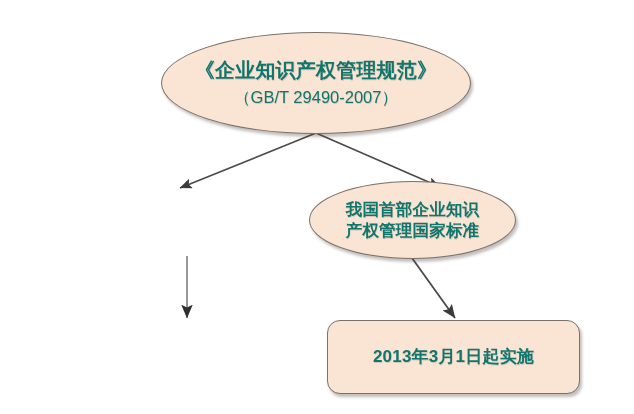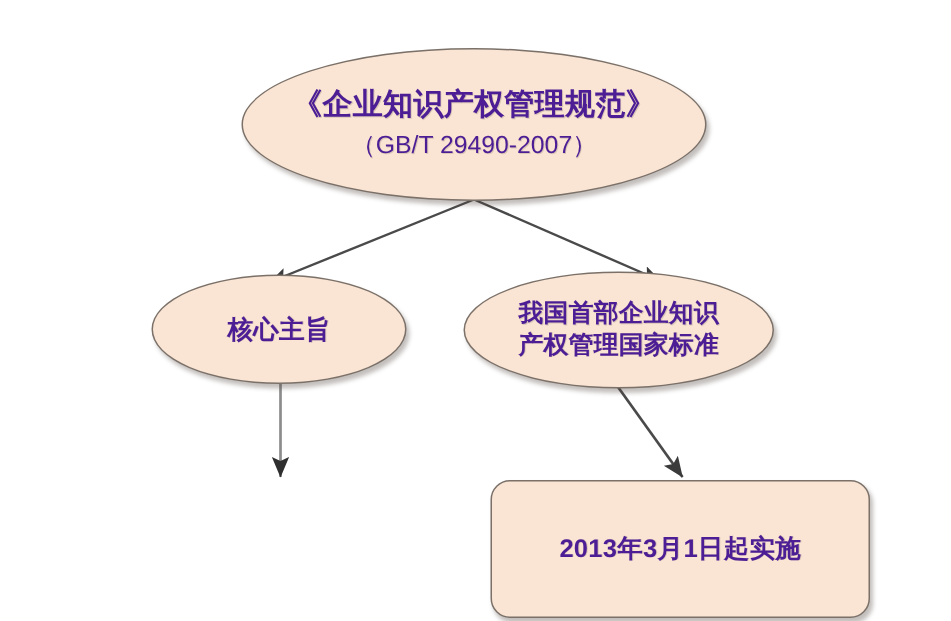--- a/index.html
+++ b/index.html
@@ -27,21 +27,21 @@
   }
   .node {
     position: absolute;
     box-sizing: border-box;
     background: #FAE4D3;
     border: 1.4px solid #7B7169;
     display: flex;
     align-items: center;
     justify-content: center;
     text-align: center;
-    color: #4c1d95;
+    color: #0f766e;
     font-weight: bold;
     letter-spacing: 0.2px;
     z-index: 2;
   }
   .node-ellipse {
     border-radius: 50%;
     box-shadow: 2px 3px 3px rgba(80, 70, 62, 0.35);
   }
   .node-box {
     border-radius: 13px;
@@ -83,21 +83,21 @@
   #node-first-national .node-label { font-size: 16.5px; }
 
   #node-capability {
     left: 61px;   top: 320px;
     width: 252px; height: 74px;
   }
   #node-capability .node-label { font-size: 17px; }
 
   #node-effective-date {
     left: 327px;  top: 320px;
-    width: 253px; height: 92px;
+    width: 253px; height: 74px;
   }
   #node-effective-date .node-label { font-size: 17px; }
 </style>
 </head>
 <body>
 
 <div id="diagram-canvas">
 
   <svg id="connector-layer" viewBox="0 0 634 414" width="634" height="414" aria-hidden="true">
     <defs>
@@ -118,23 +118,20 @@
     <line x1="412" y1="258" x2="455" y2="318" stroke="#4A4A4A" stroke-width="1.8" marker-end="url(#arrow-dark)"></line>
   </svg>
 
   <div class="node node-ellipse" id="node-standard">
     <div>
       <span class="node-label title-line">《企业知识产权管理规范》</span>
       <span class="node-label code-line">（GB/T 29490-2007）</span>
     </div>
   </div>
 
-  <div class="node node-ellipse" id="node-core-purpose">
-    <span class="node-label">核心主旨</span>
-  </div>
 
   <div class="node node-ellipse" id="node-first-national">
     <span class="node-label">我国首部企业知识
 产权管理国家标准</span>
   </div>
 
 
   <div class="node node-box" id="node-effective-date">
     <span class="node-label">2013年3月1日起实施</span>
   </div>

